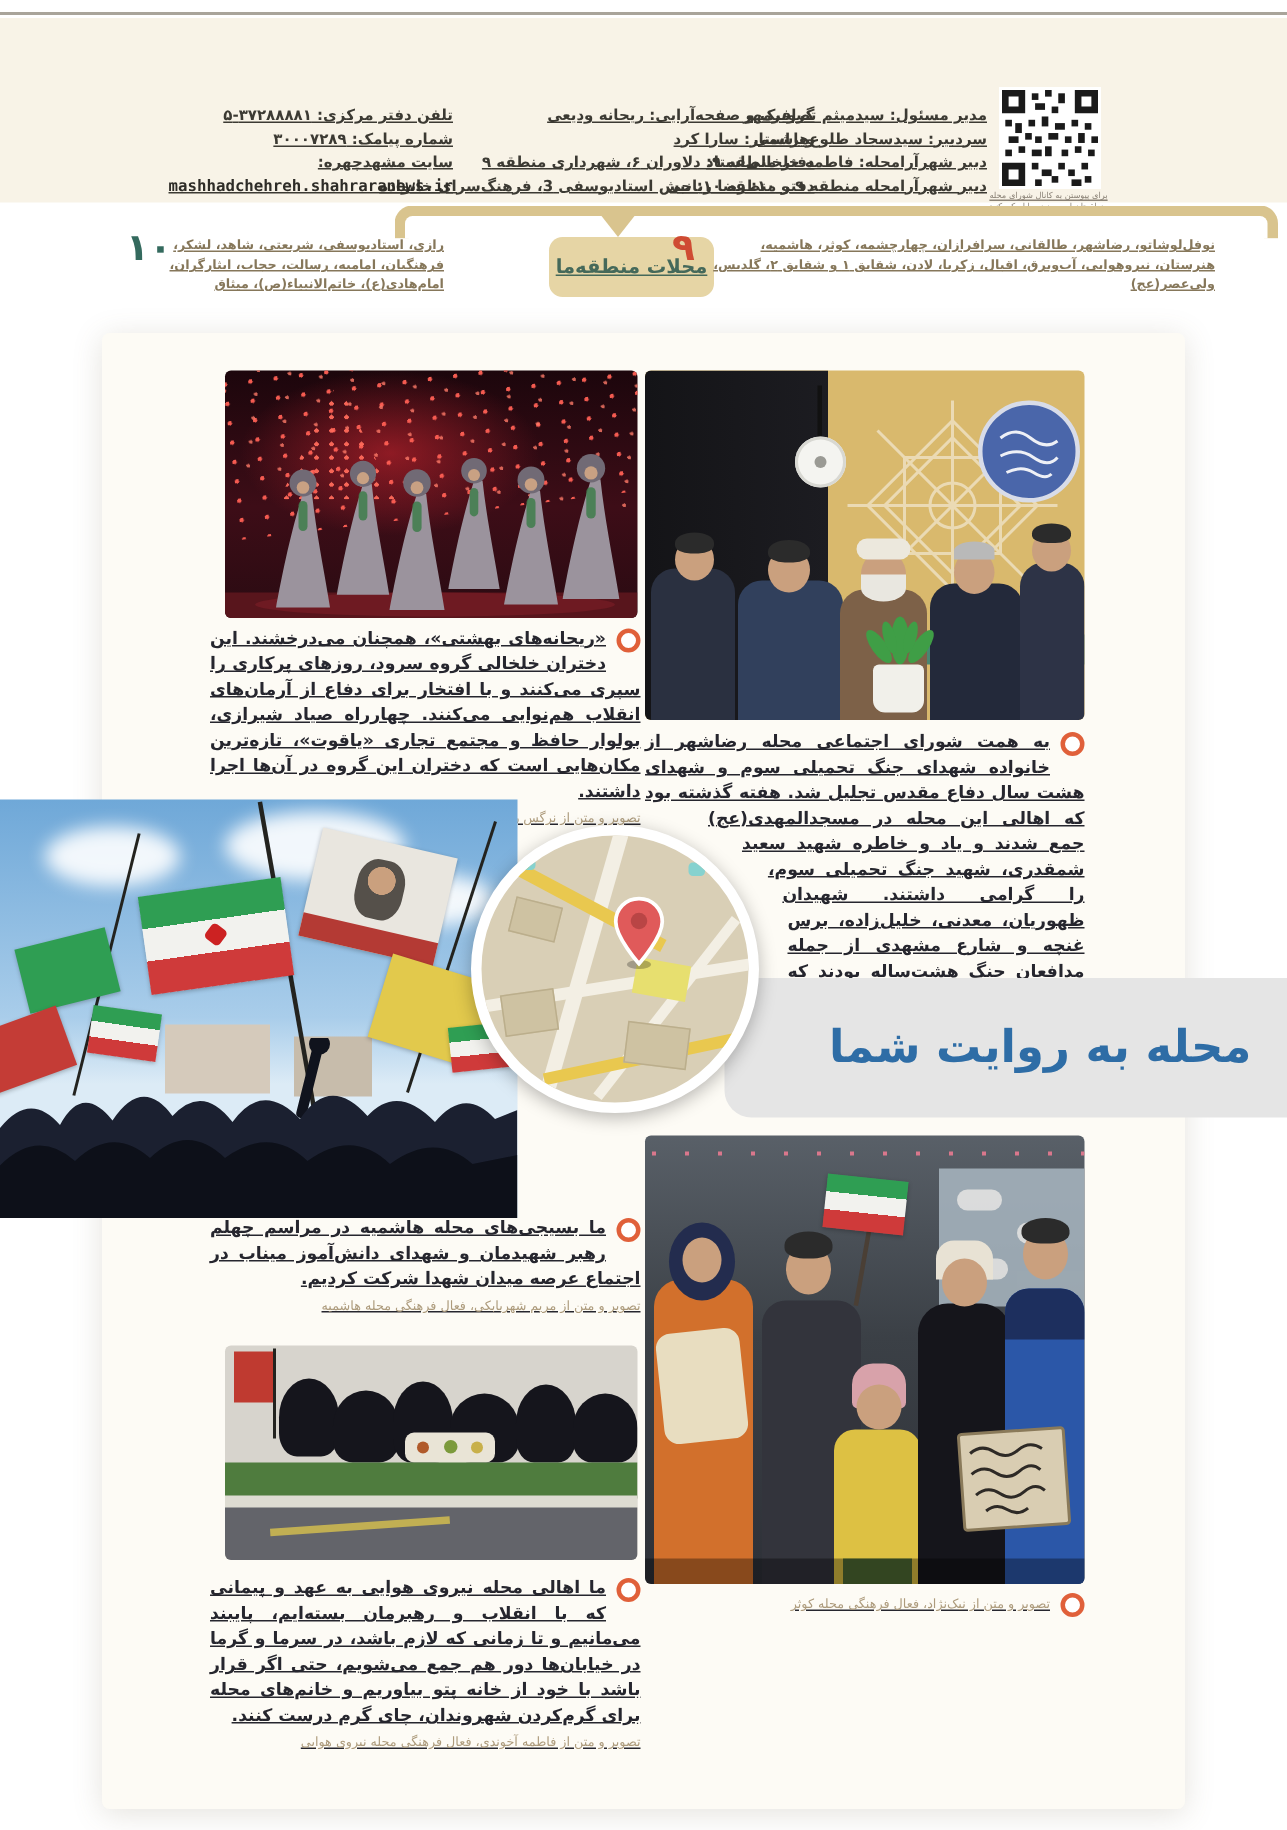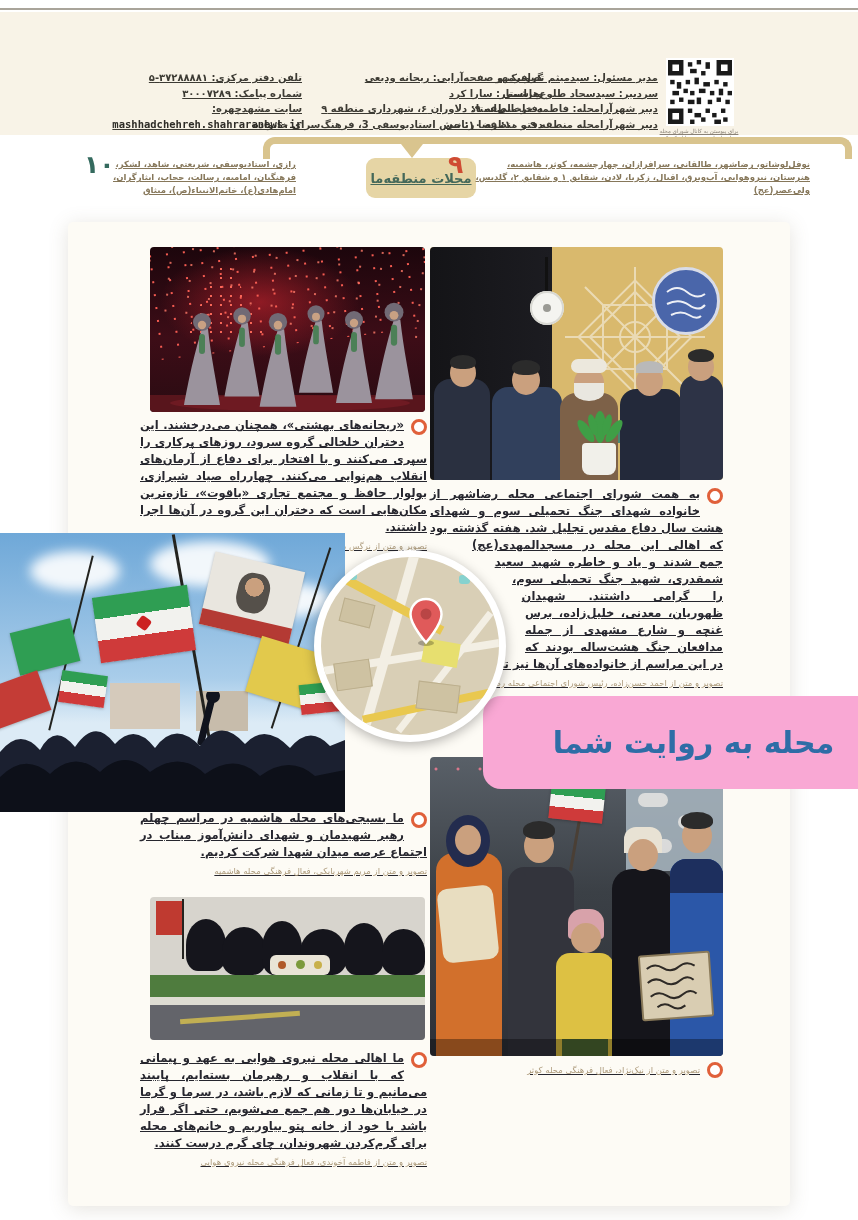--- a/index.html
+++ b/index.html
@@ -106,23 +106,23 @@
   
   .map-circle{left:314px;top:550px;width:178px;height:178px;border:7px solid #ffffff;border-radius:50%;
               overflow:hidden;background:#d9cfb6;box-shadow:0 3px 12px rgba(0,0,0,.28);z-index:6;}
   .road-w{background:#f3efe4;}
   .road-y{background:#e9c84f;}
   .block{background:#cec2a2;border:1px solid #bbae8c;}
   .tealdot{background:#86d2cf;border-radius:3px;}
   .hl-block{background:#e7df6f;}
 
   
-  .banner{left:483px;top:652px;width:375px;height:93px;background:#f9a8d4;
+  .banner{left:483px;top:652px;width:375px;height:93px;background:#e5e5e5;
           border-radius:18px 0 0 18px;display:flex;align-items:center;justify-content:center;
-          z-index:2;margin-top:44px;}
+          z-index:2;}
   .banner-title{color:#2e6da6;font-weight:bold;font-size:30px;padding-left:46px;}
 </style>
 </head>
 <body>
 
 <div class="abs top-rule"></div>
 <div class="abs header-band"></div>
 
 <div class="abs hblock rtl" style="right:200px;top:70px;width:165px;">
   <div>مدیر مسئول: سیدمیثم تصویر‌مهر</div>

